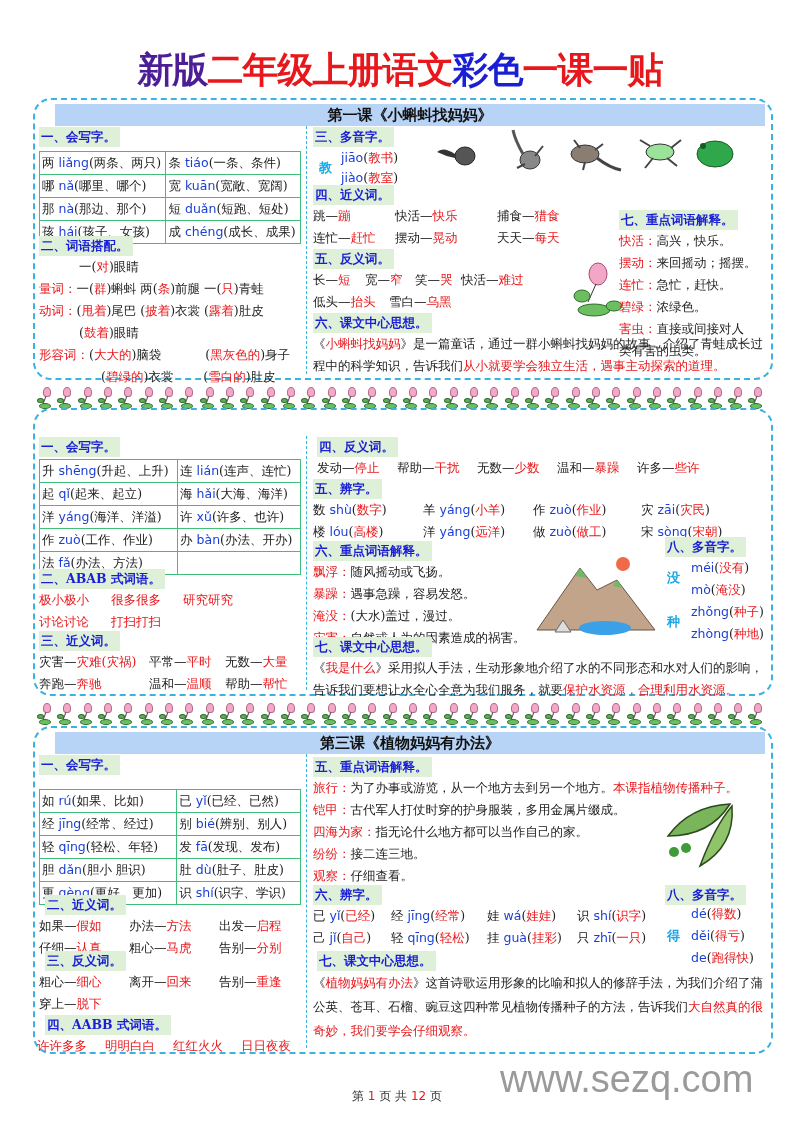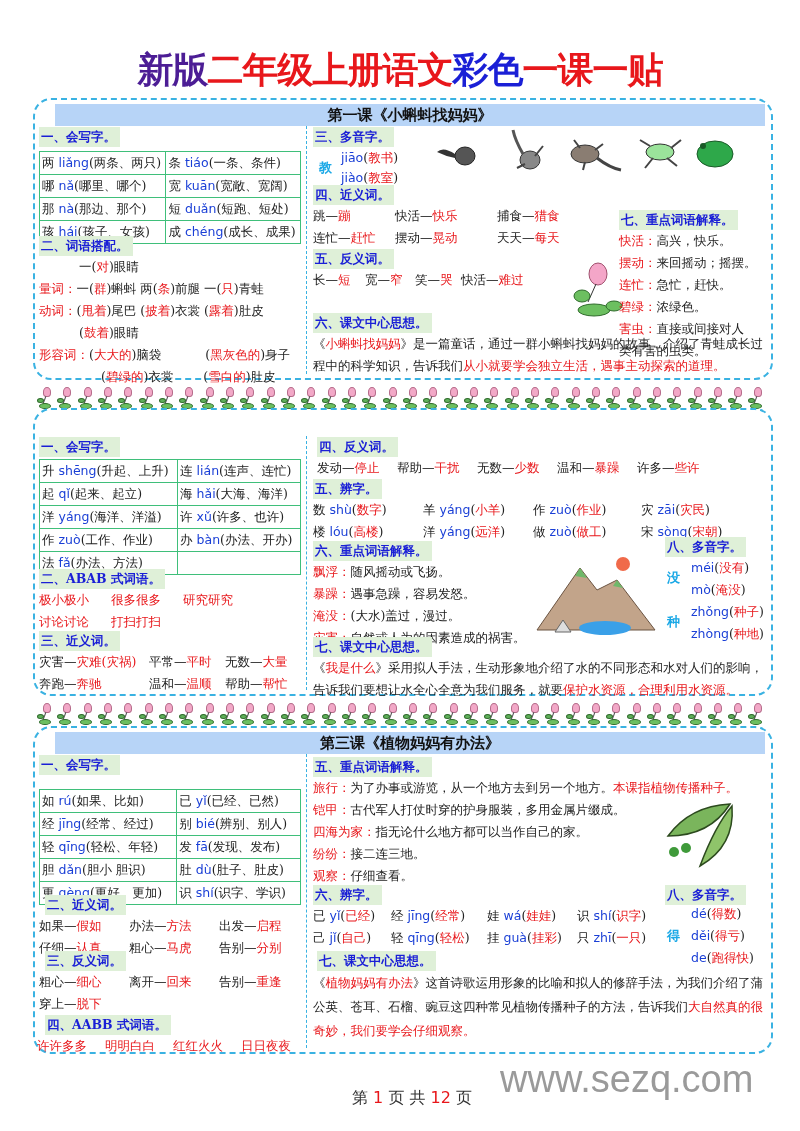--- a/index.html
+++ b/index.html
@@ -24,21 +24,21 @@
   .gap { display: inline-block; }
   .para { font-size: 12.5px; line-height: 22px; color: #222; }
 
   .flower-row { position: absolute; left: 36px; width: 730px; height: 24px; display: flex; justify-content: space-between; }
   .flower { width: 18px; height: 24px; position: relative; }
   .flower .petal { position: absolute; left: 7px; top: 1px; width: 8px; height: 10px; background: #f2a8c7; border-radius: 50% 50% 40% 40%; border: 1px solid #b56b8a; }
   .flower .stem { position: absolute; left: 8px; top: 10px; width: 1px; height: 8px; background: #555; transform: rotate(20deg); }
   .flower .leaf1 { position: absolute; left: 1px; top: 12px; width: 7px; height: 5px; background: #5fb05a; border-radius: 50%; border: 1px solid #2f6b2b; }
   .flower .leaf2 { position: absolute; left: 3px; top: 17px; width: 12px; height: 6px; background: #6cbf60; border-radius: 50%; border: 1px solid #2f6b2b; }
 
-  .footer { position: absolute; top: 1088px; left: 352px; font-size: 16px; color: #333; font-family: "DejaVu Sans", sans-serif; }
+  .footer { position: absolute; top: 1088px; left: 352px; font-size: 12px; color: #333; font-family: "DejaVu Sans", sans-serif; }
   .footer .num { color: #e8171b; }
   .watermark { position: absolute; top: 1058px; left: 500px; font-family: "Liberation Sans", sans-serif; font-size: 38px; color: #9a9a9a; letter-spacing: 0px; }
   .pic { position: absolute; }
 </style>
 </head>
 <body>
 
 <div class="title">
   <span class="t-black">新版</span><span class="t-red">二年级上册语文</span><span class="t-blue">彩色</span><span class="t-red">一课一贴</span>
 </div>
@@ -114,20 +114,21 @@
     <div id="l1s4">
         <div class="line"><span class="gap" style="width:82px">跳—<span class="red">蹦</span></span><span class="gap" style="width:102px">快活—<span class="red">快乐</span></span><span class="gap" style="width:90px">捕食—<span class="red">猎食</span></span></div>
         <div class="line"><span class="gap" style="width:82px">连忙—<span class="red">赶忙</span></span><span class="gap" style="width:102px">摆动—<span class="red">晃动</span></span><span class="gap" style="width:90px">天天—<span class="red">每天</span></span></div>
       </div>
   </div>
 
   <div class="sec" style="left:278px;top:148px;">
     <div class="sec-title">五、反义词。</div>
     <div id="l1s5">
         <div class="line"><span class="gap" style="width:52px">长—<span class="red">短</span></span><span class="gap" style="width:50px">宽—<span class="red">窄</span></span><span class="gap" style="width:46px">笑—<span class="red">哭</span></span><span class="gap" style="width:80px">快活—<span class="red">难过</span></span></div>
+        <div class="line"><span class="gap" style="width: 76px;">低头—<span class="red">抬头</span></span><span class="gap" style="width: 70px;">雪白—<span class="red">乌黑</span></span></div>
       </div>
   </div>
 
   <div class="sec" style="left:278px;top:212px;width:452px;">
     <div class="sec-title">六、课文中心思想。</div>
     <div class="para" style="white-space:normal;">
       <span>《</span><span class="red">小蝌蚪找妈妈</span><span>》是一篇童话，通过一群小蝌蚪找妈妈的故事，介绍了青蛙成长过程中的科学知识，告诉我们</span><span class="red">从小就要学会独立生活，遇事主动探索的道理。</span>
     </div>
   </div>
 

